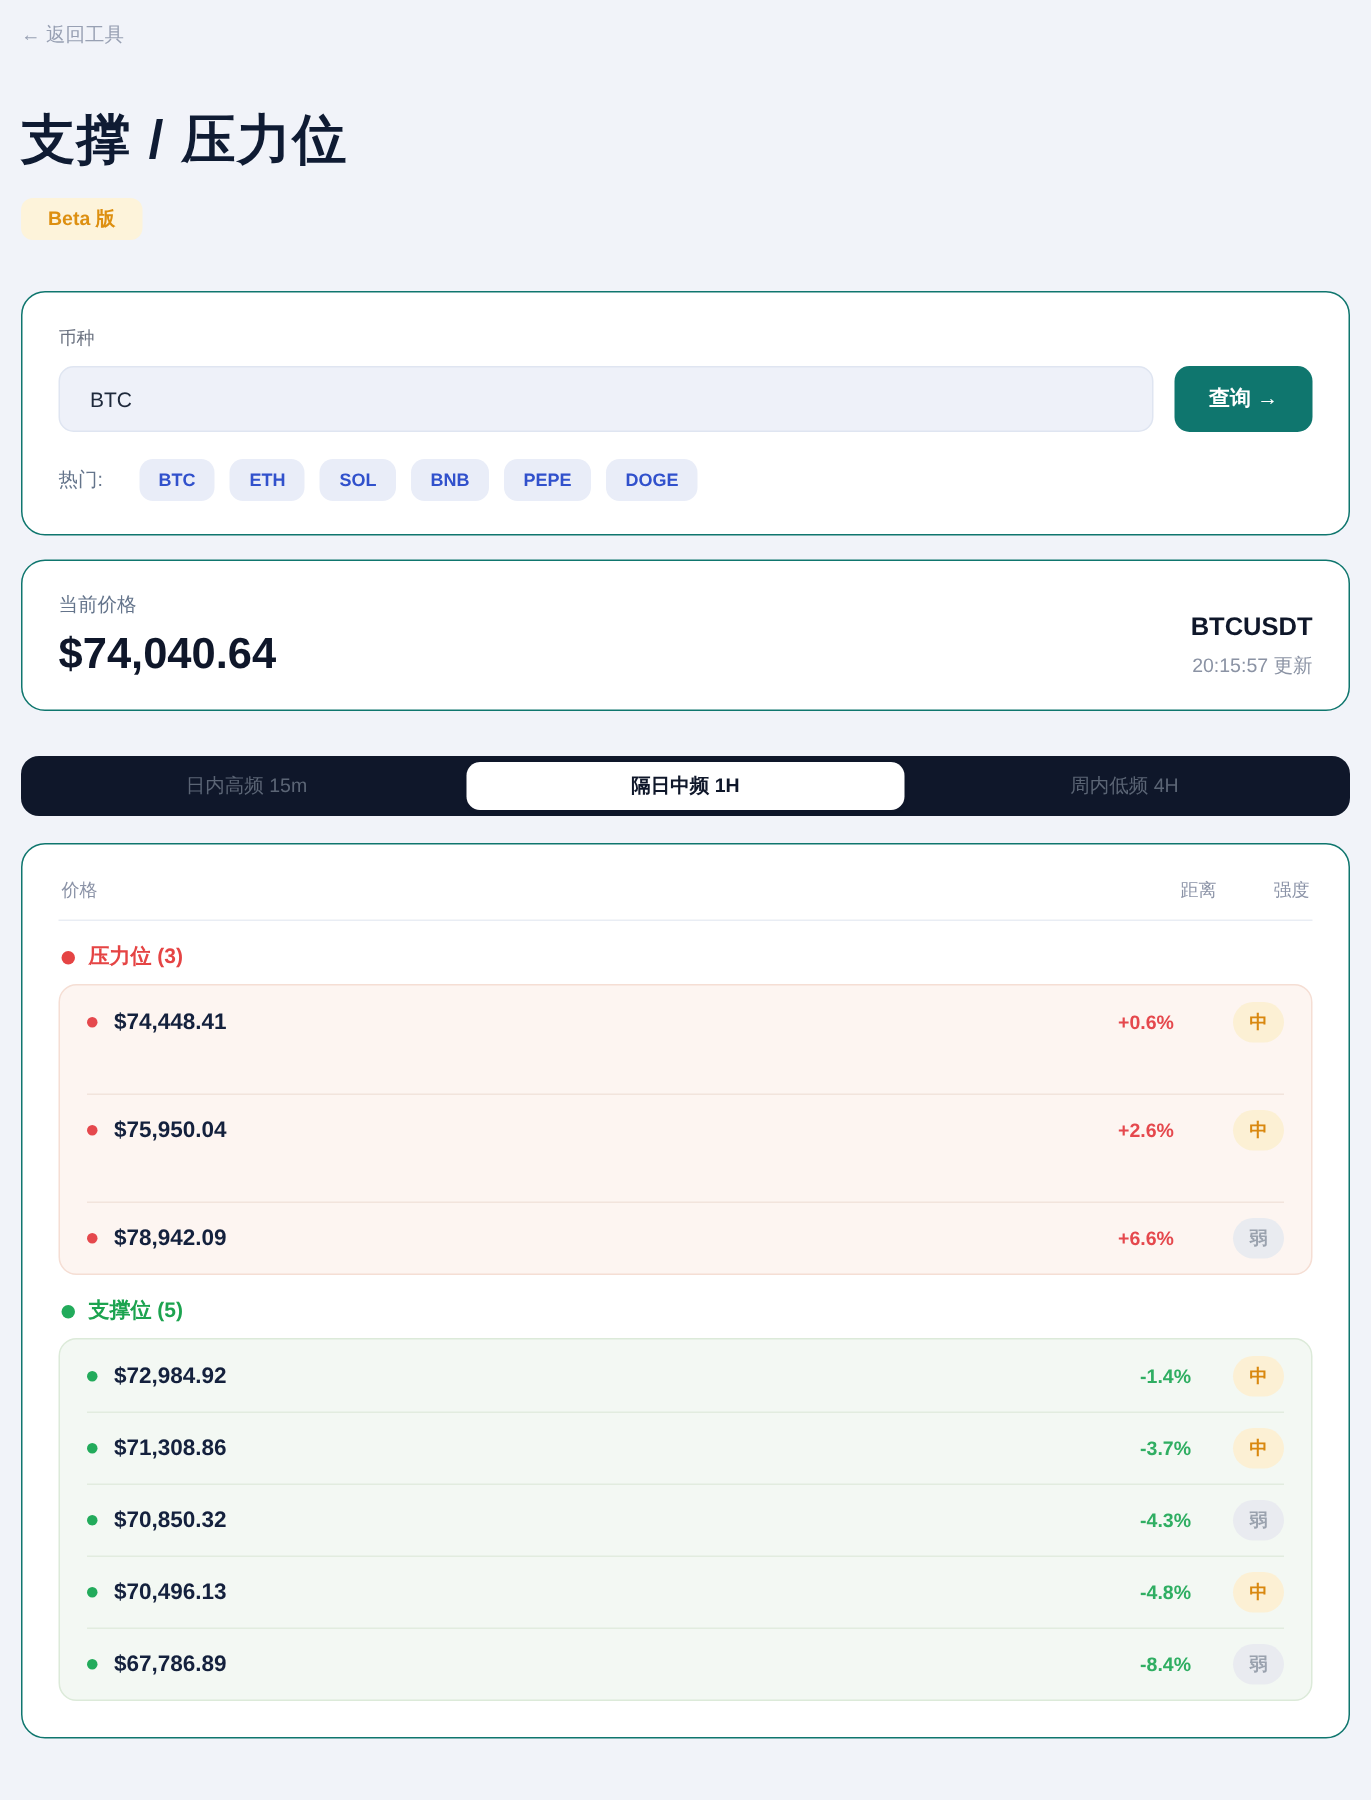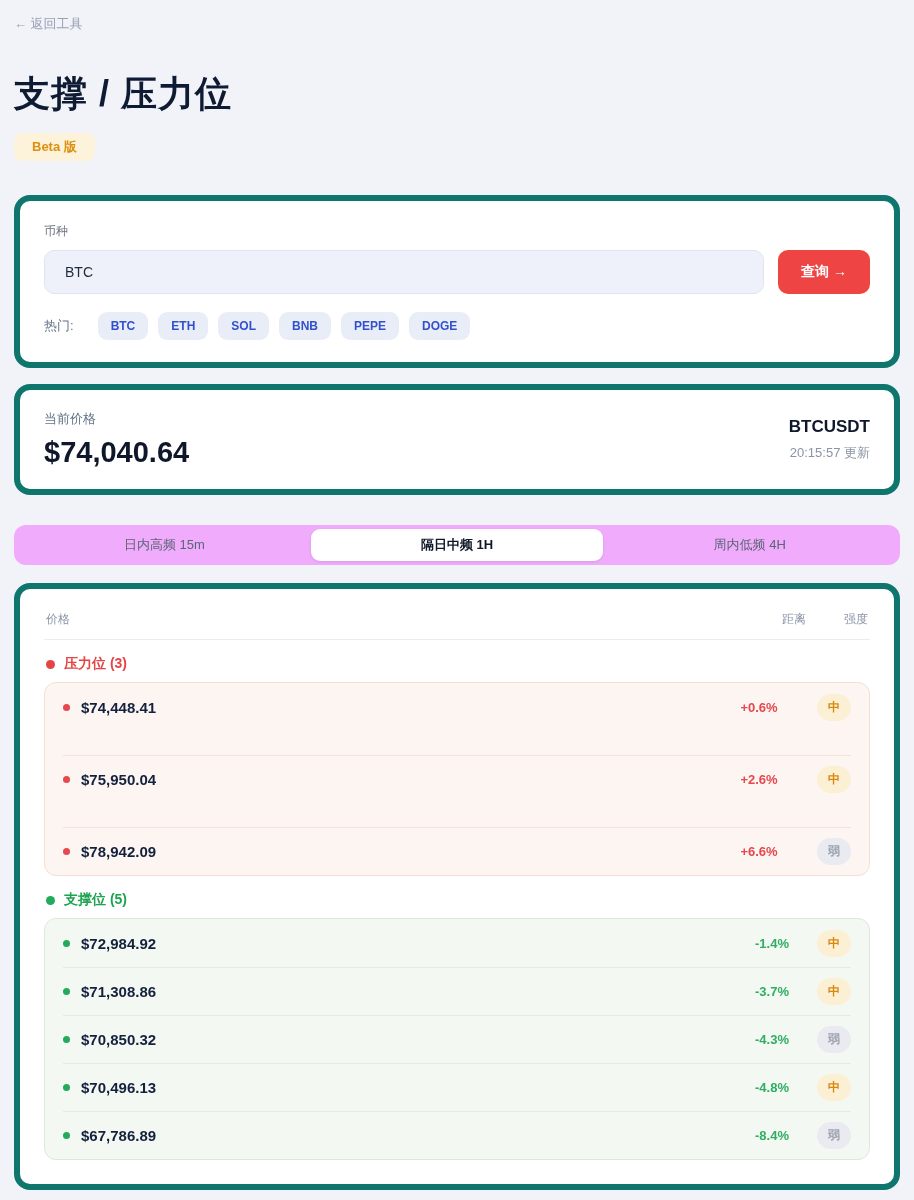--- a/index.html
+++ b/index.html
@@ -32,21 +32,21 @@
     padding: 5px 18px;
     border-radius: 8px;
     background: #fdf3da;
     color: #dd8f10;
     font-size: 13px;
     font-weight: 700;
   }
 
   .card {
     background: #ffffff;
-    border: 6px solid #0f766e;
+    border: 1px solid #0f766e;
     border-radius: 16px;
   }
 
   
   .search-card { margin-top: 34px; padding: 22px 24px; }
   .field-label { display: block; font-size: 12px; color: #6b7280; }
   .search-row { display: flex; gap: 14px; margin-top: 10px; }
   .coin-input {
     flex: 1;
     height: 44px;
@@ -63,21 +63,21 @@
     border: none;
     cursor: pointer;
     color: #ffffff;
     font-weight: 700;
     font-family: "Liberation Sans", sans-serif;
   }
   .btn-query {
     width: 92px;
     height: 44px;
     border-radius: 10px;
-    background: #ef4444;
+    background: #0f766e;
     font-size: 14px;
   }
   .hot-row { display: flex; align-items: center; gap: 24px; margin-top: 18px; }
   .hot-label { font-size: 13px; color: #64748b; }
   .chips { display: flex; gap: 10px; }
   .chip {
     padding: 7px 13px;
     border: none;
     border-radius: 9px;
     background: #e9edf8;
@@ -105,34 +105,34 @@
     border-radius: 10px;
     background: #2563eb;
     font-size: 13px;
   }
 
   
   .price-card {
     margin-top: 16px;
     padding: 20px 24px;
     display: flex;
-    align-items: center;
+    align-items: flex-end;
     justify-content: space-between;
   }
   .price-label { font-size: 13px; color: #64748b; }
   .price-value { margin-top: 8px; font-size: 29px; font-weight: 800; color: #0f172a; }
   .price-right { text-align: right; }
   .price-symbol { font-size: 17px; font-weight: 700; color: #0f172a; }
   .price-updated { margin-top: 7px; font-size: 13px; color: #8b93a4; }
 
   
   .tabbar {
     margin-top: 30px;
     display: flex;
-    background: #f0abfc;
+    background: #0f172a;
     border-radius: 12px;
     padding: 4px;
   }
   .tab {
     flex: 1;
     height: 32px;
     border: none;
     background: transparent;
     border-radius: 9px;
     font-size: 13px;

